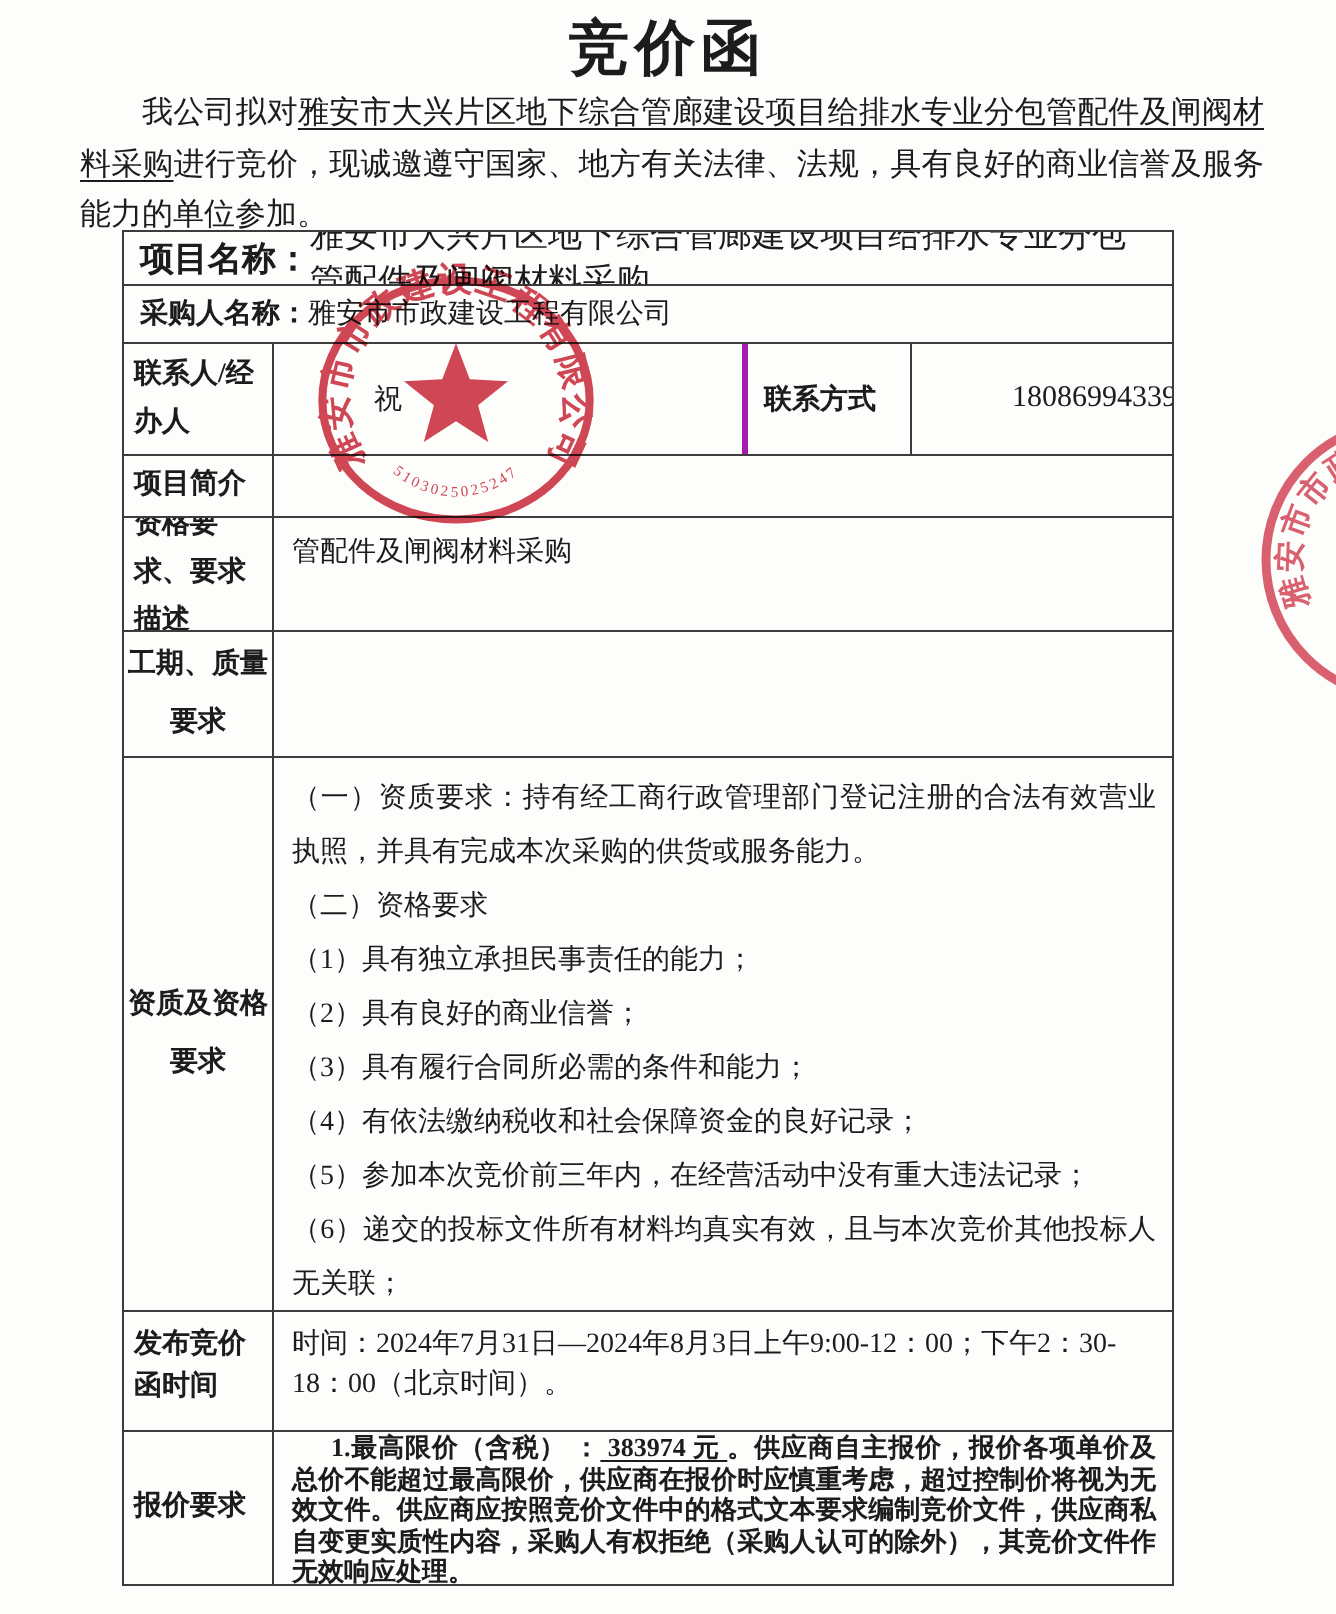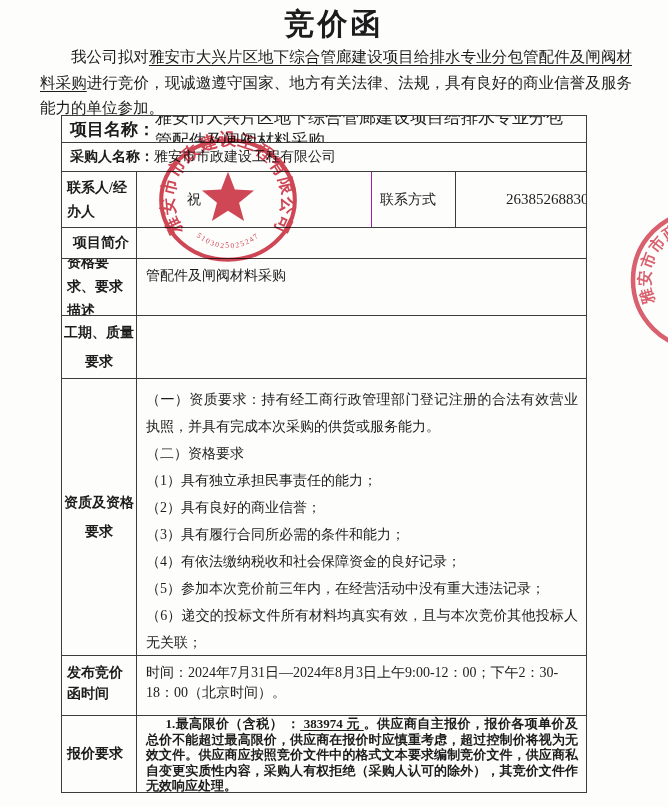--- a/index.html
+++ b/index.html
@@ -35,30 +35,30 @@
   }
   .lab.ctr{text-align:center;padding-left:1px;line-height:29px;}
   .lab.top{justify-content:flex-start;padding-top:6px;line-height:21px;}
   .val{flex:1 1 auto;padding:2px 8px 2px 9px;display:flex;flex-direction:column;justify-content:center;}
   .val.top{justify-content:flex-start;}
   .full{flex:1 1 auto;padding:3px 8px;display:flex;align-items:center;}
   .full b{font-weight:bold;white-space:nowrap;}
   .r1{height:27px;font-size:17px;}
   .r2{height:29px;}
   .r3{height:56px;gap:44px;}
-  .r4{height:31px;text-align:center;}
+  .r4{height:31px;}
   .r5{height:57px;}
   .r6{height:63px;}
   .r7{height:277px;}
   .r8{height:60px;}
   .r9{height:76px;}
   .r3 .name{flex:0 0 146px;padding:2px 6px;display:flex;align-items:center;}
   .r3 .method{
-    flex:0 0 85px;border-left:1px solid #a21caf;border-right:1px solid #3c3c3c;
-    font-weight:normal;display:flex;align-items:center;padding:2px 4px 2px 8px;
+    flex:0 0 85px;border-left:3px solid #a21caf;border-right:1px solid #3c3c3c;
+    font-weight:bold;display:flex;align-items:center;padding:2px 4px 2px 8px;
   }
   .r3 .phone{flex:1 1 auto;display:flex;align-items:center;padding:2px 6px;font-size:15px;}
   .r6 .val{line-height:21px;justify-content:flex-start;padding-top:8px;text-align:justify;}
   .r7 .val{line-height:27px;justify-content:flex-start;padding-top:7px;text-align:justify;}
   .r7 .qline{margin:0;}
   .r8 .val{line-height:20px;justify-content:flex-start;padding-top:7px;}
   .r9 .val{
     font-weight:bold;font-size:13px;line-height:15.5px;
     justify-content:center;padding-top:4px;text-align:justify;
   }
@@ -92,21 +92,21 @@
       <div class="cell full">
         <b>采购人名称：</b>
         <span>雅安市市政建设工程有限公司</span>
       </div>
     </div>
 
     <div class="row r3">
       <div class="cell lab">联系人/经办人</div>
       <div class="cell name">祝</div>
       <div class="cell method">联系方式</div>
-      <div class="cell phone">26385268830</div>
+      <div class="cell phone">18086994339</div>
     </div>
 
     <div class="row r4">
       <div class="cell lab">项目简介</div>
     </div>
 
     <div class="row r5">
       <div class="cell lab">资格要求、要求描述</div>
       <div class="cell val top">
         <div style="padding-top:6px;">管配件及闸阀材料采购</div>

